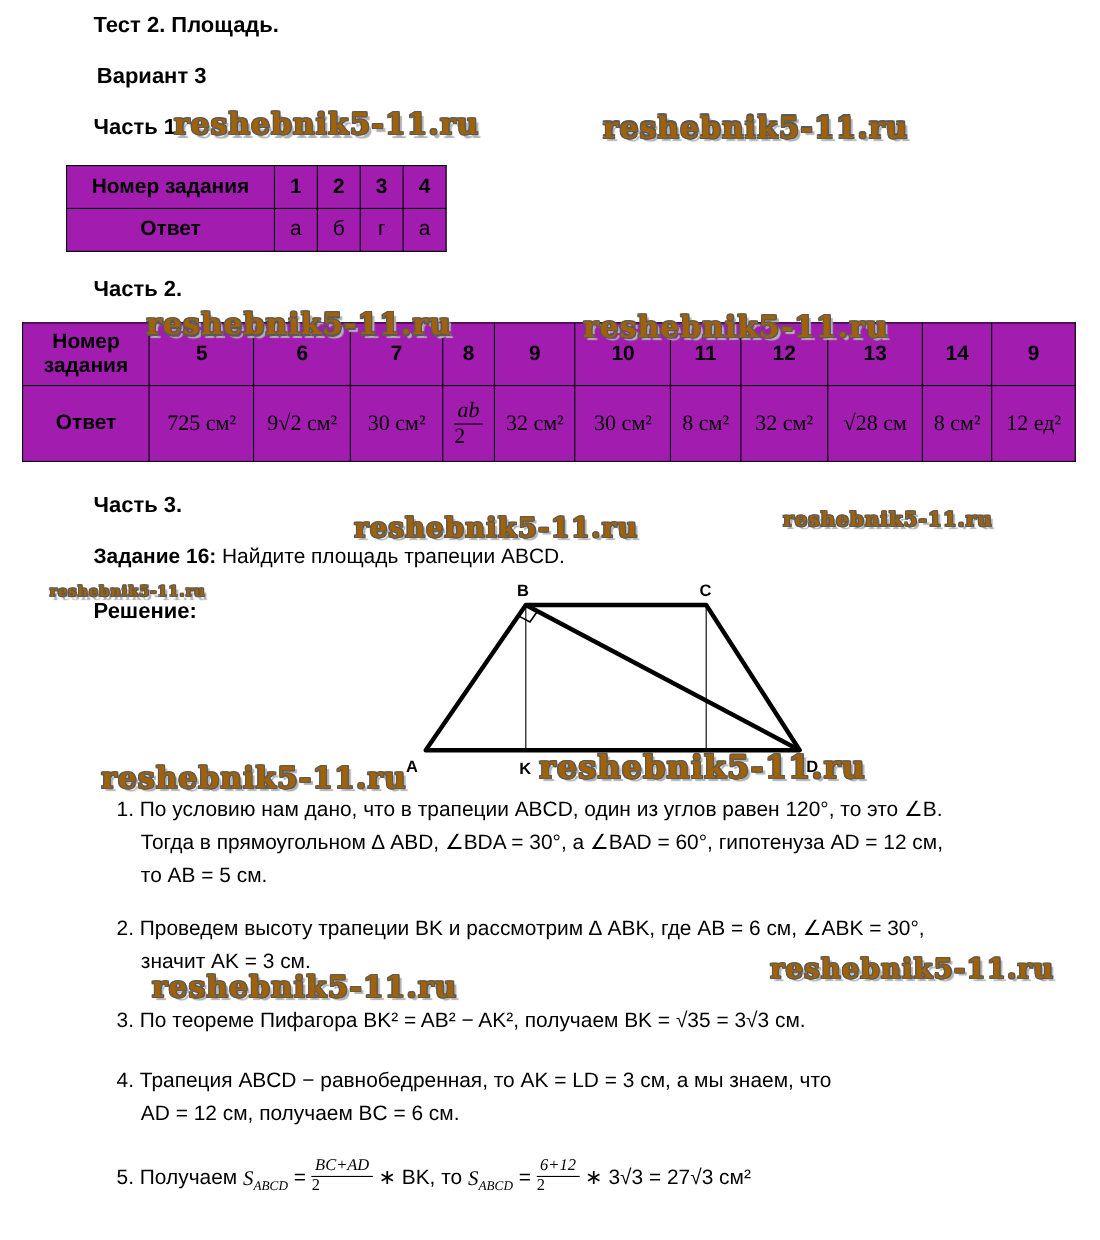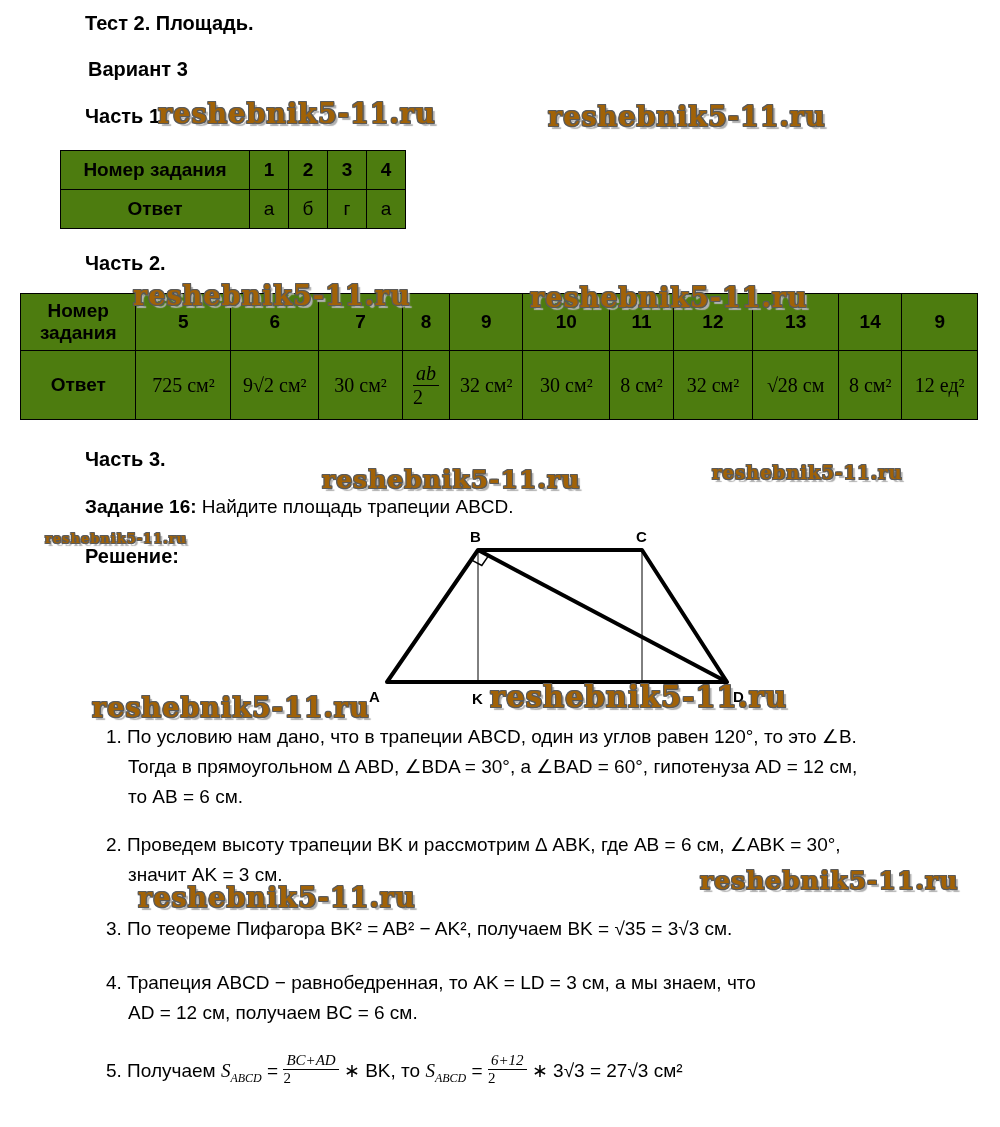--- a/index.html
+++ b/index.html
@@ -15,21 +15,21 @@
   .wm {
     position:absolute; font-family:"DejaVu Serif", serif; font-weight:700;
     color:#a16207; white-space:nowrap; letter-spacing:1px; z-index:6;
     text-shadow:
       -1px -1px 0 #5a5a5a, 1px -1px 0 #5a5a5a, -1px 1px 0 #5a5a5a, 1px 1px 0 #5a5a5a,
       -1px 0 0 #5a5a5a, 1px 0 0 #5a5a5a, 0 -1px 0 #5a5a5a, 0 1px 0 #5a5a5a,
       3px 3px 1px #b0b0b0;
   }
 
   
-  table { border-collapse:collapse; background:#4d7c0f; }
+  table { border-collapse:collapse; background:#a21caf; }
   td { border:1px solid #000; text-align:center; vertical-align:middle; padding:2px 4px; }
 
   .t1 td { height:34px; font-size:19px; }
   .t1 .lbl { font-weight:bold; width:180px; }
   .t1 .numcell { font-weight:bold; width:30px; }
   .t1 .anscell { font-weight:normal; }
 
   .t2 { table-layout:fixed; width:958px; }
   .t2 .hdrlbl { font-weight:bold; font-size:19px; }
   .t2 .numcell { font-weight:bold; font-size:19px; height:52px; }
@@ -167,21 +167,21 @@
       <text x="4" y="172">A</text>
       <text x="368" y="172">D</text>
       <text x="107" y="174">K</text>
     </svg>
   </div>
 
   <div class="abs steps" style="left:106px;top:722px">
     <p class="step">
       <span class="ln">1. По условию нам дано, что в трапеции ABCD, один из углов равен 120°, то это ∠B.</span><br>
       <span class="ln cont">Тогда в прямоугольном ∆ ABD, ∠BDA = 30°, а ∠BAD = 60°, гипотенуза AD = 12 см,</span><br>
-      <span class="ln cont">то AB = 6 см.</span>
+      <span class="ln cont">то AB = 5 см.</span>
     </p>
     <p class="step">
       <span class="ln">2. Проведем высоту трапеции BK и рассмотрим ∆ ABK, где AB = 6 см, ∠ABK = 30°,</span><br>
       <span class="ln cont">значит AK = 3 см.</span>
     </p>
     <p class="step" style="margin-top:24px">
       <span class="ln">3. По теореме Пифагора BK² = AB² − AK², получаем BK = √35 = 3√3 см.</span>
     </p>
     <p class="step" style="margin-top:24px">
       <span class="ln">4. Трапеция ABCD − равнобедренная, то AK = LD = 3 см, а мы знаем, что</span><br>

